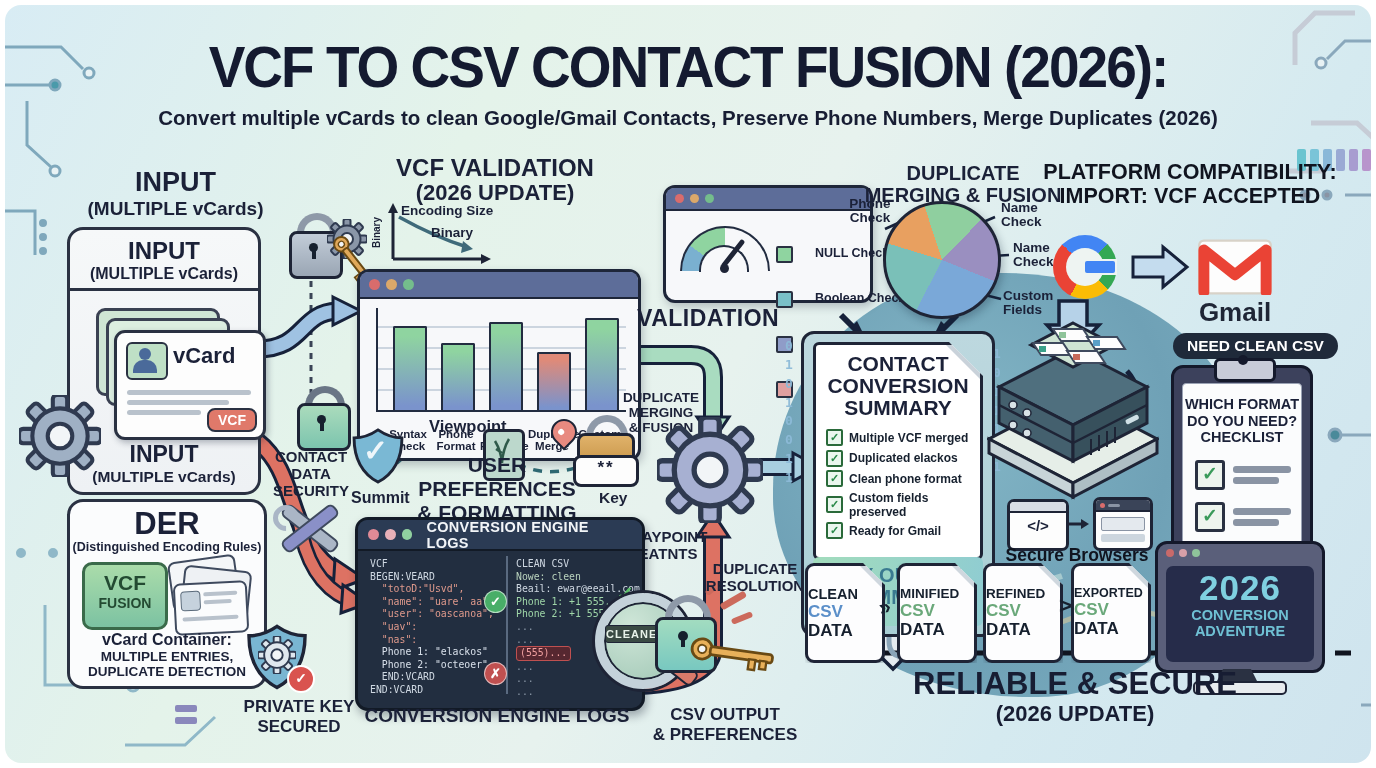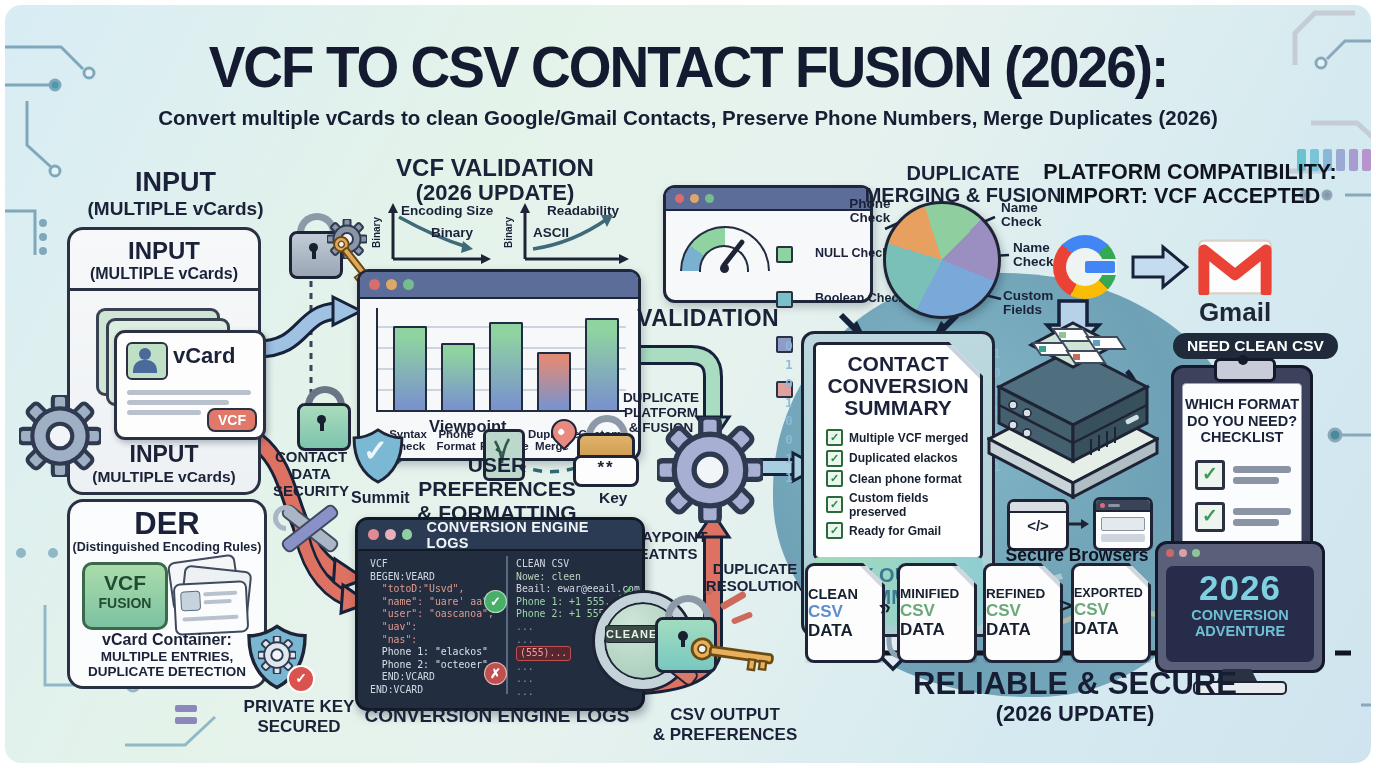--- a/index.html
+++ b/index.html
@@ -350,33 +350,20 @@
       <line x1="18" y1="56" x2="108" y2="56" stroke="#1e2436" stroke-width="3"></line>
       <polygon points="106,51 106,61 116,56" fill="#1e2436"></polygon>
       <path d="M24,14 Q60,34 92,44" stroke="#3f6a7a" stroke-width="3.5" fill="none"></path>
       <polygon points="88,38 98,46 86,50" fill="#3f6a7a"></polygon>
     </svg>
     <div class="abs h" style="left:26px;top:0px;font-size:13.5px;white-space:nowrap;">Encoding Size</div>
     <div class="abs h" style="left:56px;top:22px;font-size:13.5px;">Binary</div>
     <div class="abs h" style="left:-14px;top:24px;font-size:10px;transform:rotate(-90deg);">Binary</div>
   </div>
 
-  <div class="abs" style="left:502px;top:198px;width:122px;height:64px;">
-    <svg width="122" height="64">
-      <line x1="18" y1="8" x2="18" y2="56" stroke="#1e2436" stroke-width="3"></line>
-      <polygon points="13,10 23,10 18,0" fill="#1e2436"></polygon>
-      <line x1="18" y1="56" x2="114" y2="56" stroke="#1e2436" stroke-width="3"></line>
-      <polygon points="112,51 112,61 122,56" fill="#1e2436"></polygon>
-      <path d="M26,46 Q66,40 100,16" stroke="#3f6a7a" stroke-width="3.5" fill="none"></path>
-      <polygon points="94,12 106,12 100,24" fill="#3f6a7a"></polygon>
-    </svg>
-    <div class="abs h" style="left:40px;top:0px;font-size:13.5px;white-space:nowrap;">Readability</div>
-    <div class="abs h" style="left:26px;top:22px;font-size:13.5px;">ASCII</div>
-    <div class="abs h" style="left:-14px;top:24px;font-size:10px;transform:rotate(-90deg);">Binary</div>
-  </div>
 
   <div class="win" style="left:352px;top:264px;width:278px;height:186px;">
     <div class="winbar">
       <div class="dot" style="background:#d96c6c"></div>
       <div class="dot" style="background:#dba86a"></div>
       <div class="dot" style="background:#74bd8c"></div>
     </div>
     <div class="plot">
       <div class="bars">
         <div class="barslot">
@@ -433,21 +420,21 @@
             <div class="leg-sq" style="background: rgb(224, 160, 160);"></div>
             <div class="leg-tx">Type Speed</div>
           </div>
     </div>
   </div>
 
   <div class="abs h" style="left:632px;top:300px;font-size:23px;letter-spacing:.5px;">VALIDATION</div>
 
   <div class="abs ctr" style="left:612px;top:386px;width:88px;line-height:1.1;">
     <div class="h" style="font-size:13.5px;">DUPLICATE</div>
-    <div class="h" style="font-size:13.5px;">PLATFORM</div>
+    <div class="h" style="font-size:13.5px;">MERGING</div>
     <div class="h" style="font-size:13.5px;">&amp; FUSION</div>
   </div>
   <div class="abs ctr" style="left:616px;top:524px;width:94px;line-height:1.12;">
     <div class="h" style="font-size:15px;">WAYPOINT</div>
     <div class="h" style="font-size:15px;">EATNTS</div>
   </div>
   <div class="abs ctr" style="left:700px;top:556px;width:100px;line-height:1.12;">
     <div class="h" style="font-size:15px;">DUPLICATE</div>
     <div class="h" style="font-size:15px;">RESOLUTION</div>
   </div>

